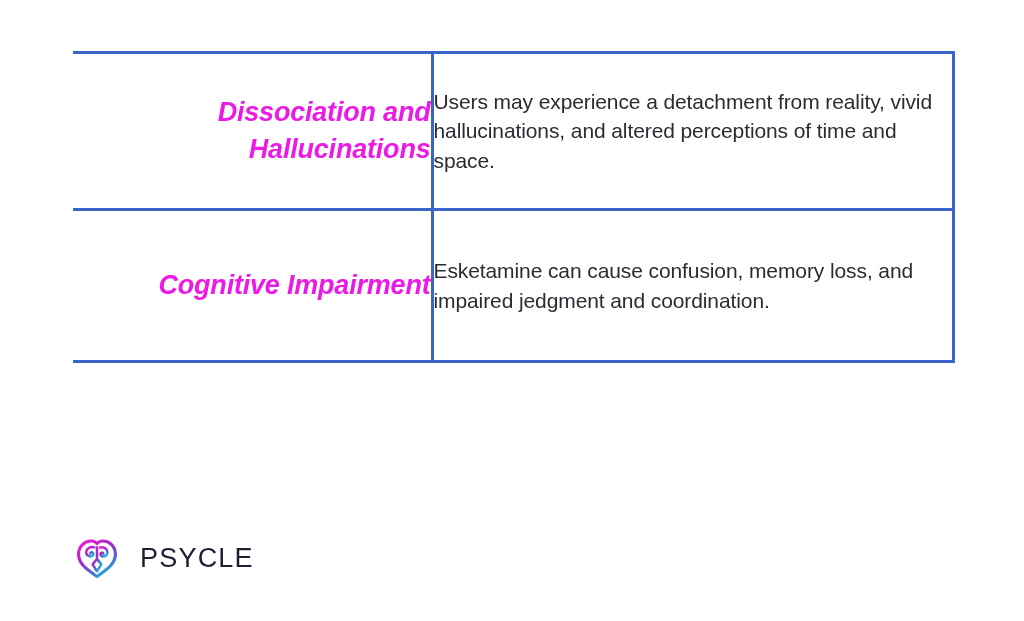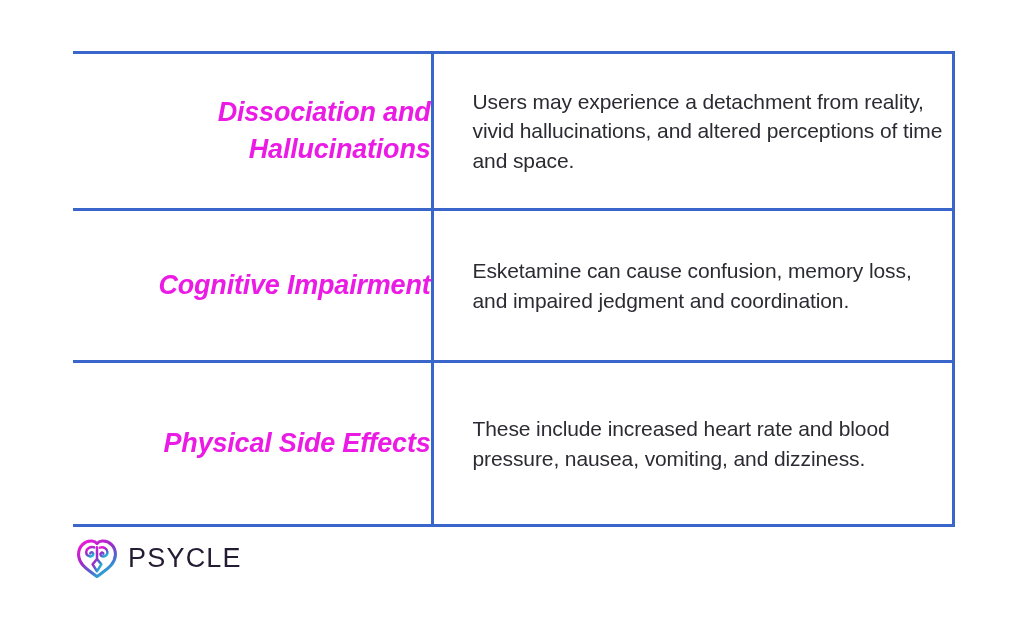--- a/index.html
+++ b/index.html
@@ -78,36 +78,35 @@
   }
 
   .row-desc {
     font-family: "Liberation Sans", sans-serif;
     font-size: 21px;
     line-height: 1.40;
     font-weight: 400;
     letter-spacing: -0.1px;
     color: #2C2B33;
     display: block;
-    padding-left: 39px;
   }
 
   
   tr.row-0 td { height: 157px; }
   tr.row-1 td { height: 152px; }
   tr.row-2 td { height: 164px; }
 
   
   .footer-logo {
     position: absolute;
     left: 76px;
     top: 538px;
     display: flex;
     align-items: center;
-    gap: 10px;
+    gap: 22px;
     height: 40px;
   }
 
   .logo-mark {
     width: 42px;
     height: 40px;
     display: block;
     flex: 0 0 auto;
   }
 
@@ -141,28 +140,20 @@
 
         <tr class="row-1">
           <td class="label-cell">
             <span class="row-label">Cognitive Impairment</span>
           </td>
           <td class="desc-cell">
             <span class="row-desc">Esketamine can cause confusion, memory loss, and impaired jedgment and coordination.</span>
           </td>
         </tr>
 
-        <tr class="row-2">
-          <td class="label-cell">
-            <span class="row-label">Physical Side Effects</span>
-          </td>
-          <td class="desc-cell">
-            <span class="row-desc">These include increased heart rate and blood pressure, nausea, vomiting, and dizziness.</span>
-          </td>
-        </tr>
 
       </tbody>
     </table>
   </div>
 
   <div class="footer-logo">
     <svg class="logo-mark" viewBox="0 0 42 40" aria-hidden="true">
       <defs>
         <linearGradient id="psycleGrad" x1="0.12" y1="0.05" x2="0.78" y2="1">
           <stop offset="0%" stop-color="#E81AD8"></stop>

